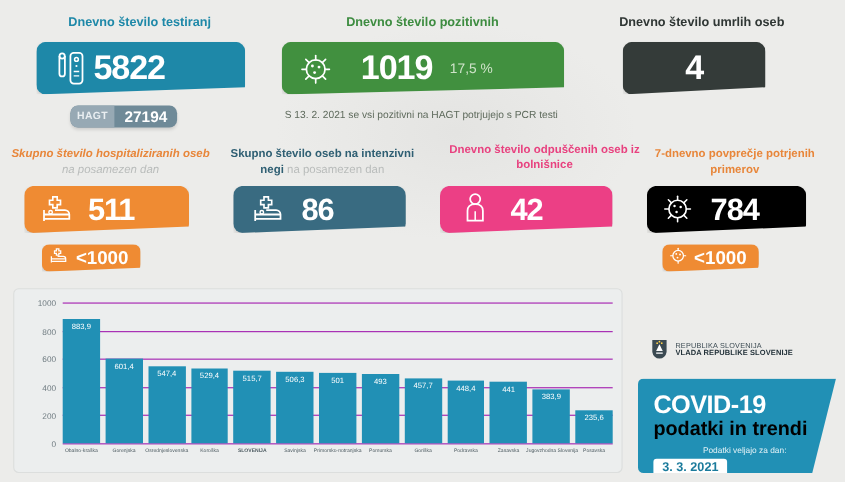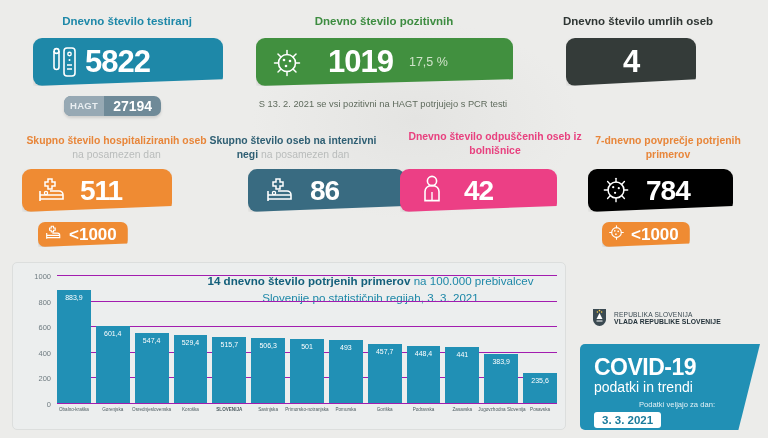--- a/index.html
+++ b/index.html
@@ -74,28 +74,28 @@
     position: absolute; left: 566px; top: 38px; width: 130px; height: 48px;
     background: #343b39;
   }
   #death-value { font-size: 31px; width: 100%; text-align: center; }
 
   
   #row2 { position: absolute; left: 0; top: 128px; width: 768px; height: 130px; }
   .c2-title { position: absolute; font-size: 10.4px; line-height: 1.3; font-weight: bold; text-align: center; }
   .c2-title .light { font-weight: normal; color: #b9bcbb; }
 
-  #hosp-title { left: 24px; top: 6px; width: 185px; color: #e8863a; }
+  #hosp-title { left: 8px; top: 6px; width: 185px; color: #e8863a; font-style: italic; }
   #hosp-card { position: absolute; left: 22px; top: 41px; width: 150px; height: 43px; background: #ef8b33; }
   #hosp-value { font-size: 28px; margin-left: 58px; }
   #hosp-icon { position: absolute; left: 14px; top: 6px; }
   #hosp-badge { position: absolute; left: 38px; top: 94px; height: 25px; background: #ef8b33; padding: 0 11px 0 6px; font-size: 17px; gap: 6px; }
 
   #icu-title { left: 198px; top: 6px; width: 190px; color: #2f5f73; }
-  #icu-card { position: absolute; left: 212px; top: 41px; width: 157px; height: 43px; background: #396b81; margin-left: 36px; }
+  #icu-card { position: absolute; left: 212px; top: 41px; width: 157px; height: 43px; background: #396b81; }
   #icu-value { font-size: 28px; margin-left: 62px; }
   #icu-icon { position: absolute; left: 16px; top: 6px; }
 
   #disch-title { left: 392px; top: 2px; width: 180px; color: #e8417f; margin-left: 13px; }
   #disch-card { position: absolute; left: 400px; top: 41px; width: 157px; height: 43px; background: #ec3f85; }
   #disch-value { font-size: 28px; margin-left: 64px; }
   #disch-icon { position: absolute; left: 20px; top: 5px; }
 
   #avg-title { left: 578px; top: 6px; width: 180px; color: #e8863a; }
   #avg-card { position: absolute; left: 588px; top: 41px; width: 145px; height: 43px; background: #000000; }
@@ -137,21 +137,21 @@
   #coat { width: 15px; height: 19px; }
   #gov-line1 { font-size: 6.6px; color: #3b4a52; letter-spacing: .2px; }
   #gov-line2 { font-size: 6.8px; color: #23323a; font-weight: bold; letter-spacing: .1px; }
   #covid-block {
     position: absolute; left: 580px; top: 344px; width: 180px; height: 86px;
     background: #2190b5; border-radius: 5px 0 0 5px;
     clip-path: polygon(0 0, 100% 0, 88% 100%, 0 100%);
     padding: 10px 0 0 14px; color: #fff;
   }
   #covid-h1 { font-size: 23px; font-weight: bold; letter-spacing: -.5px; }
-  #covid-h2 { font-size: 14px; color: #ffffff; margin-top: -2px; }
+  #covid-h2 { font-size: 18px; color: #000000; margin-top: -2px; font-weight: bold; }
   #covid-note { font-size: 7.6px; color: #e2f1f6; margin-top: 5px; text-align: center; }
   #covid-date {
     display: inline-block; margin-top: 3px; background: #fff; color: #1b7b9c;
     font-size: 11.5px; font-weight: bold; padding: 2px 8px; border-radius: 3px;
   }
 </style>
 </head>
 <body>
 
 <div class="map-bg"></div>
@@ -307,23 +307,20 @@
           <line x1="6.5" y1="15" x2="3" y2="15"></line>
             <line x1="23.5" y1="15" x2="27" y2="15"></line>
         </g>
       </svg>
     </span>
     <span>&lt;1000</span>
   </div>
 </div>
 
 <div id="chart-panel">
-  <div id="chart-title">
-    <b>14 dnevno število potrjenih primerov</b><span> na 100.000 prebivalcev Slovenije po statističnih regijah, 3. 3. 2021</span>
-  </div>
   <div id="plot">
     <div id="gridlines">
         <div class="gridline" style="top: 0%;">
           <span class="ytick">1000</span>
         </div>
         <div class="gridline" style="top: 20%;">
           <span class="ytick">800</span>
         </div>
         <div class="gridline" style="top: 40%;">
           <span class="ytick">600</span>

